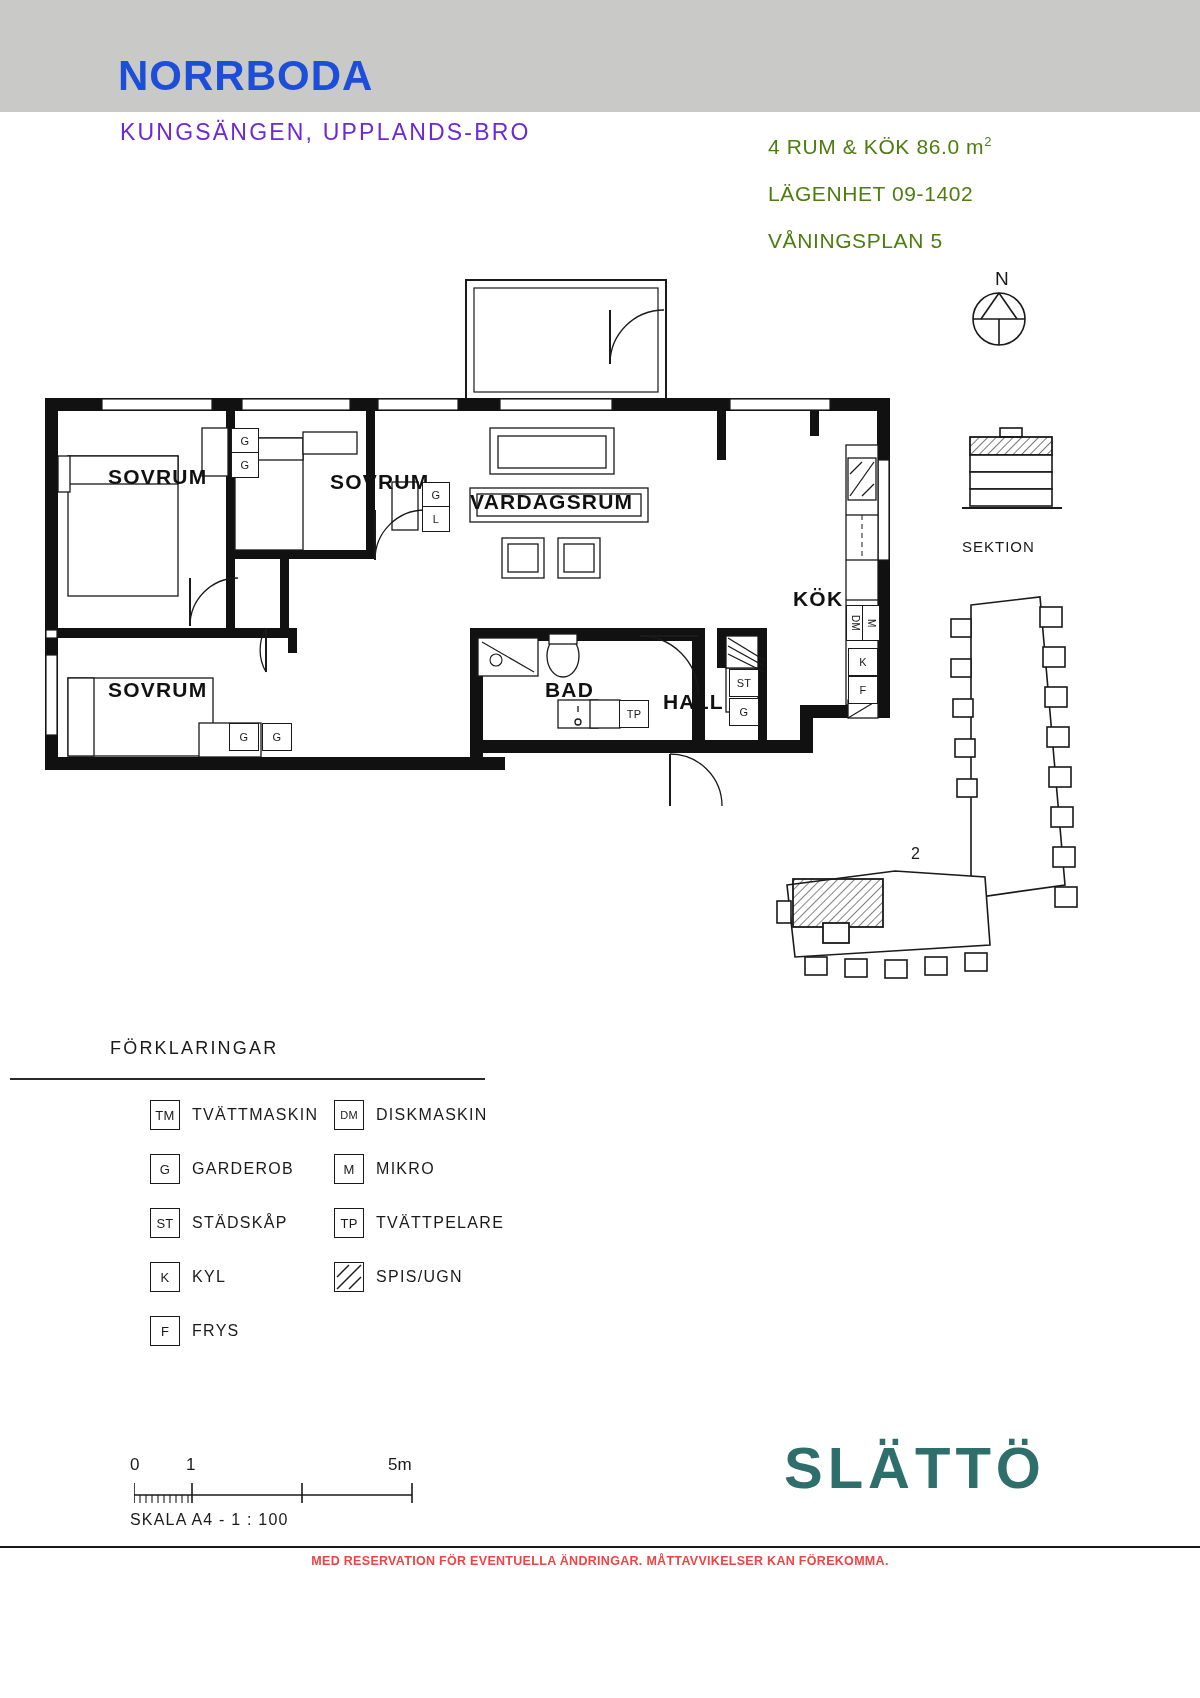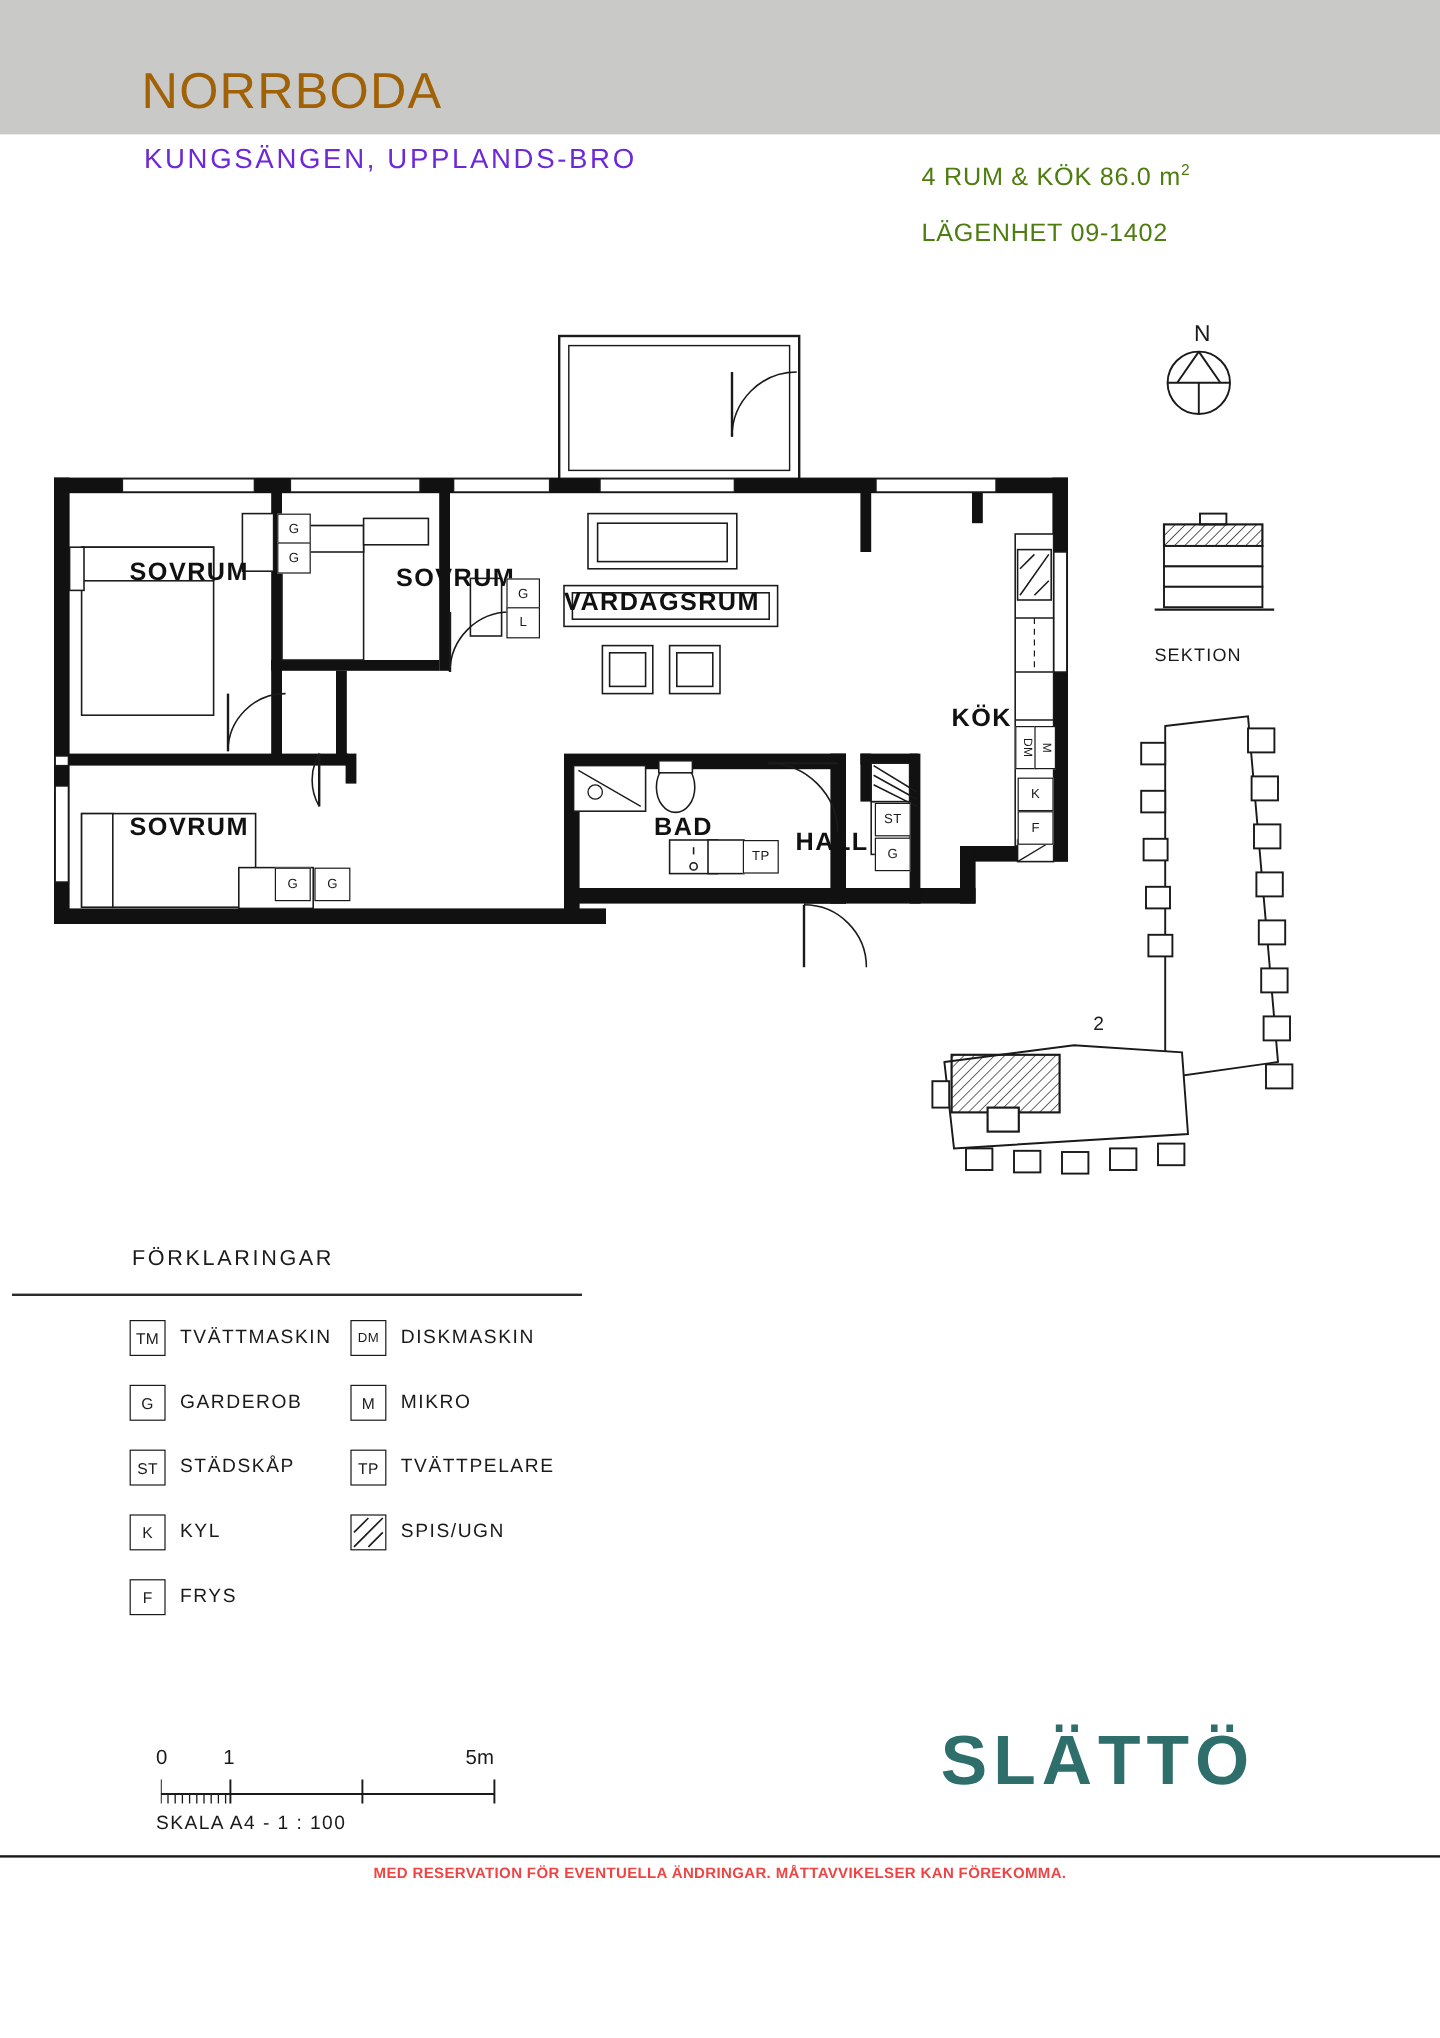--- a/index.html
+++ b/index.html
@@ -20,23 +20,23 @@
   .header-band {
     position: absolute;
     left: 0; top: 0;
     width: 1200px; height: 112px;
     background: #c9c9c7;
   }
   .title {
     position: absolute;
     left: 118px; top: 52px;
     font-size: 42px;
-    font-weight: normal;
+    font-weight: bold;
     letter-spacing: 1px;
-    color: #a16207;
+    color: #1d4ed8;
   }
   .subtitle {
     position: absolute;
     left: 120px; top: 119px;
     font-size: 23px;
     letter-spacing: 2.2px;
     color: #6d28d9;
     font-weight: 300;
   }
   .meta {
@@ -90,21 +90,21 @@
   
   .legend-title {
     position: absolute; left: 110px; top: 1038px;
     font-size: 18px; letter-spacing: 2.2px; font-weight: 300;
   }
   .legend-rule {
     position: absolute; left: 10px; top: 1078px;
     width: 475px; height: 1.5px; background: #2b2b2b;
   }
   .legend-col { position: absolute; }
-  .legend-row { position: relative; height: 54px; }
+  .legend-row { position: relative; height: 54px; margin-left: 42px; }
   .legend-key {
     position: absolute; left: 0; top: 0;
     width: 28px; height: 28px;
     border: 1.5px solid #1a1a1a;
     display: flex; align-items: center; justify-content: center;
     font-size: 13px; letter-spacing: 0.3px; background: #fff;
   }
   .legend-text {
     position: absolute; left: 42px; top: 6px;
     font-size: 16px; letter-spacing: 1.3px; font-weight: 300;
@@ -141,20 +141,21 @@
 
 <div class="header-band"></div>
 <div class="title">NORRBODA</div>
 <div class="subtitle">KUNGSÄNGEN, UPPLANDS-BRO</div>
 
 <div class="meta">
   <div>
     <span>4 RUM &amp; KÖK 86.0 m</span><span class="sup">2</span>
   </div>
   <div>LÄGENHET 09-1402</div>
+  <div>VÅNINGSPLAN 5</div>
 </div>
 
 <div class="compass-wrap">
   <div class="compass-label">N</div>
   <svg width="70" height="60" style="position:absolute;left:0;top:20px">
     <circle cx="31" cy="31" r="26" fill="#fff" stroke="#1a1a1a" stroke-width="1.6"></circle>
     <line x1="5" y1="31" x2="57" y2="31" stroke="#1a1a1a" stroke-width="1.6"></line>
     <line x1="31" y1="31" x2="31" y2="57" stroke="#1a1a1a" stroke-width="1.6"></line>
     <line x1="31" y1="5" x2="13" y2="31" stroke="#1a1a1a" stroke-width="1.6"></line>
     <line x1="31" y1="5" x2="49" y2="31" stroke="#1a1a1a" stroke-width="1.6"></line>

